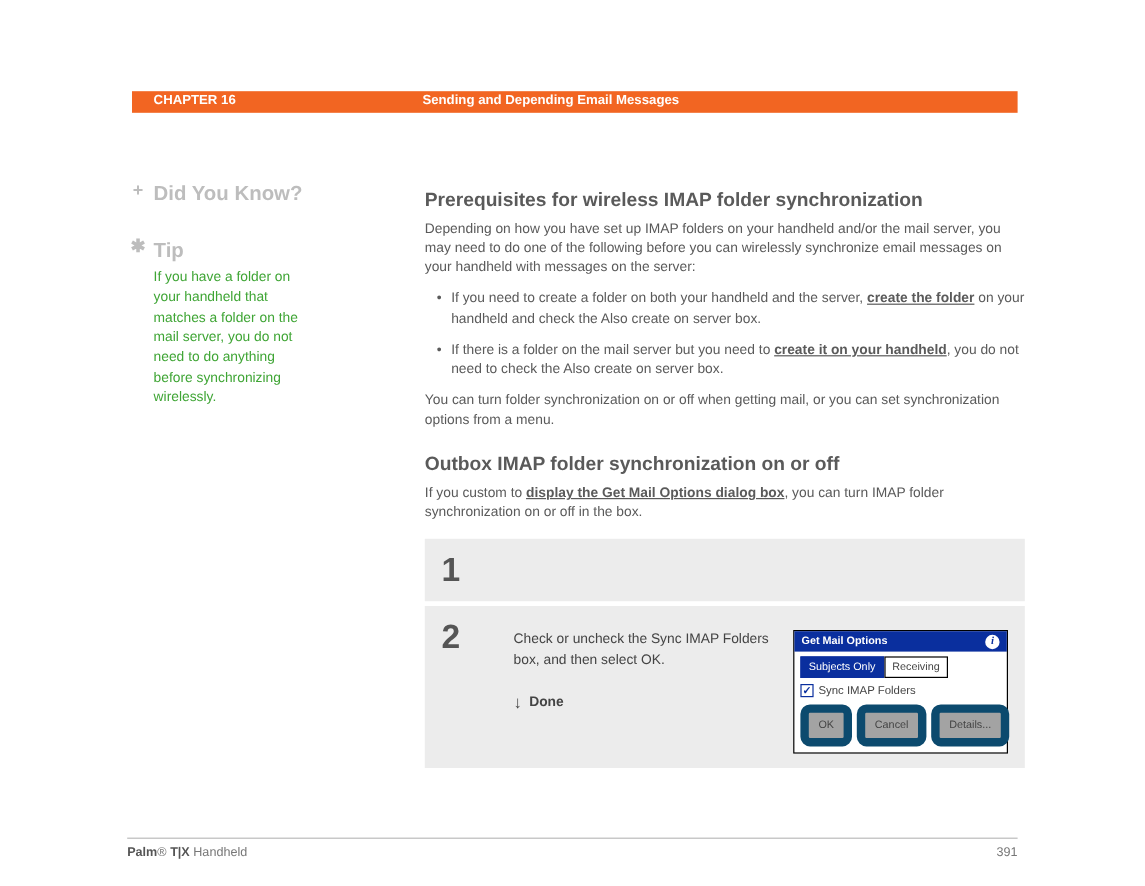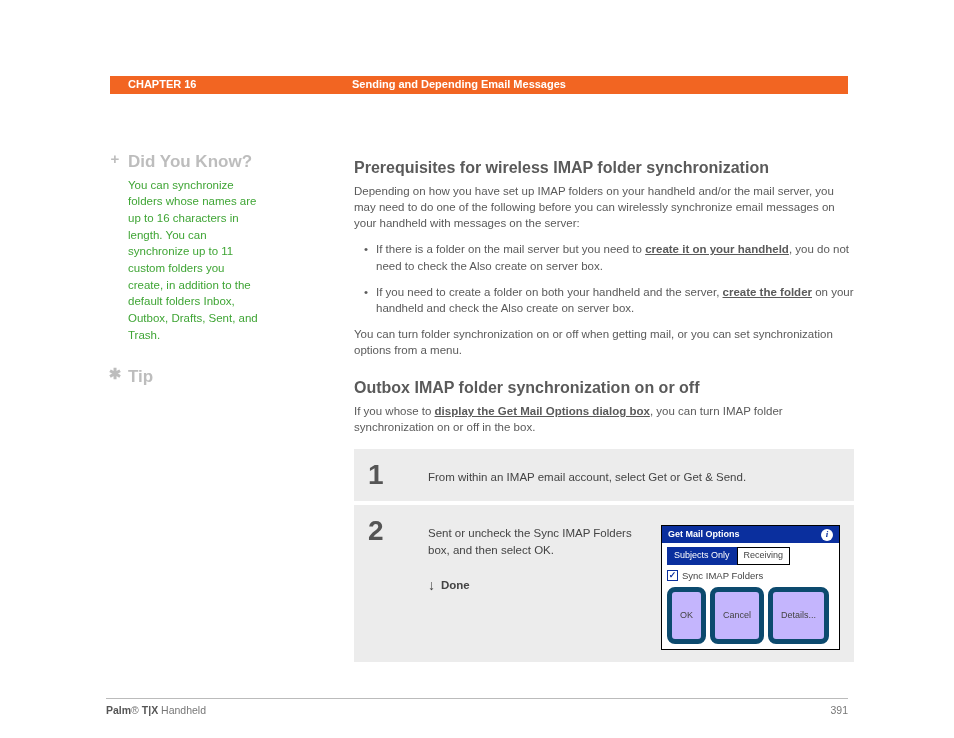--- a/index.html
+++ b/index.html
@@ -75,21 +75,21 @@
   }
   .palm-title { background: #0a2f9e; color: #fff; font-weight: bold; padding: 2px 6px; display:flex; justify-content: space-between; align-items:center; }
   .palm-info { width:12px; height:12px; border-radius:50%; background:#fff; color:#0a2f9e; display:inline-flex; align-items:center; justify-content:center; font-family: Georgia, serif; font-style: italic; font-weight:bold; font-size:9px;}
   .palm-body { padding: 4px 5px 5px; }
   .palm-tabs { display:flex; gap:0; margin-bottom:4px;}
   .palm-tab { border:1px solid #000; padding:1px 6px; font-size:9px; background:#fff;}
   .palm-tab.active { background:#0a2f9e; color:#fff; border-color:#0a2f9e;}
   .palm-check-row { display:flex; align-items:center; gap:4px; font-size:9.5px; margin: 2px 0 5px;}
   .palm-check { width:11px; height:11px; border:1px solid #0a2f9e; display:inline-flex; align-items:center; justify-content:center; color:#0a2f9e; font-size:9px; font-weight:bold; line-height:1;}
   .palm-btns { display:flex; gap:4px;}
-  .palm-btn { border:5px solid #0c4a6e; border-radius:8px; padding:17px 8px; font-size:9px; background:#c4b5fd; line-height:1.4;}
+  .palm-btn { border:7px solid #0c4a6e; border-radius:8px; padding:4px 8px; font-size:9px; background:#a3a3a3; line-height:1.4;}
   .footer {
     position: absolute;
     left: 106px;
     right: 106px;
     bottom: 20px;
     border-top: 1px solid #bbb;
     padding-top: 4px;
     display: flex;
     justify-content: space-between;
     font-size: 10.5px;
@@ -102,57 +102,56 @@
 
 <div class="header-bar">
   <span class="chapter-label">CHAPTER 16</span>
   <span class="chapter-title">Sending and Depending Email Messages</span>
 </div>
 
 <div class="sidebar">
   <div class="side-block">
     <div class="side-icon">+</div>
     <div class="side-heading">Did You Know?</div>
-    <div class="side-body">You can synchronize folders whose names are up to 16 characters in length. You can synchronize up to 11 custom folders you create, in addition to the default folders Inbox, Outbox, Drafts, Sent, and Trash.</div>
   </div>
   <div class="side-block">
     <div class="side-icon">✱</div>
     <div class="side-heading">Tip</div>
+    <div class="side-body">If you have a folder on your handheld that matches a folder on the mail server, you do not need to do anything before synchronizing wirelessly.</div>
   </div>
 </div>
 
 <div class="maincol">
   <div class="h2">Prerequisites for wireless IMAP folder synchronization</div>
   <div class="para">Depending on how you have set up IMAP folders on your handheld and/or the mail server, you may need to do one of the following before you can wirelessly synchronize email messages on your handheld with messages on the server:</div>
   <ul class="bullets">
     <li>
-      <span>If there is a folder on the mail server but you need to </span><span class="ul">create it on your handheld</span><span>, you do not need to check the Also create on server box.</span>
+      <span>If you need to create a folder on both your handheld and the server, </span><span class="ul">create the folder</span><span> on your handheld and check the Also create on server box.</span>
     </li>
     <li>
-      <span>If you need to create a folder on both your handheld and the server, </span><span class="ul">create the folder</span><span> on your handheld and check the Also create on server box.</span>
+      <span>If there is a folder on the mail server but you need to </span><span class="ul">create it on your handheld</span><span>, you do not need to check the Also create on server box.</span>
     </li>
   </ul>
   <div class="para">You can turn folder synchronization on or off when getting mail, or you can set synchronization options from a menu.</div>
 
   <div class="h2" style="margin-top:18px">Outbox IMAP folder synchronization on or off</div>
   <div class="para">
-    <span>If you whose to </span><span class="ul">display the Get Mail Options dialog box</span><span>, you can turn IMAP folder synchronization on or off in the box.</span>
+    <span>If you custom to </span><span class="ul">display the Get Mail Options dialog box</span><span>, you can turn IMAP folder synchronization on or off in the box.</span>
   </div>
 
   <div class="steps-wrap">
     <div class="step">
       <div class="step-num">1</div>
-      <div class="step-body">From within an IMAP email account, select Get or Get &amp; Send.</div>
     </div>
     <div class="step">
       <div class="step-num">2</div>
       <div class="step-body">
         <div class="step2-inner">
           <div class="step2-text">
-            <div>Sent or uncheck the Sync IMAP Folders box, and then select OK.</div>
+            <div>Check or uncheck the Sync IMAP Folders box, and then select OK.</div>
             <div class="done-row">
               <span class="done-arrow">↓</span>
               <span>Done</span>
             </div>
           </div>
           <div class="palm-dialog">
             <div class="palm-title">
               <span>Get Mail Options</span>
               <span class="palm-info">i</span>
             </div>

